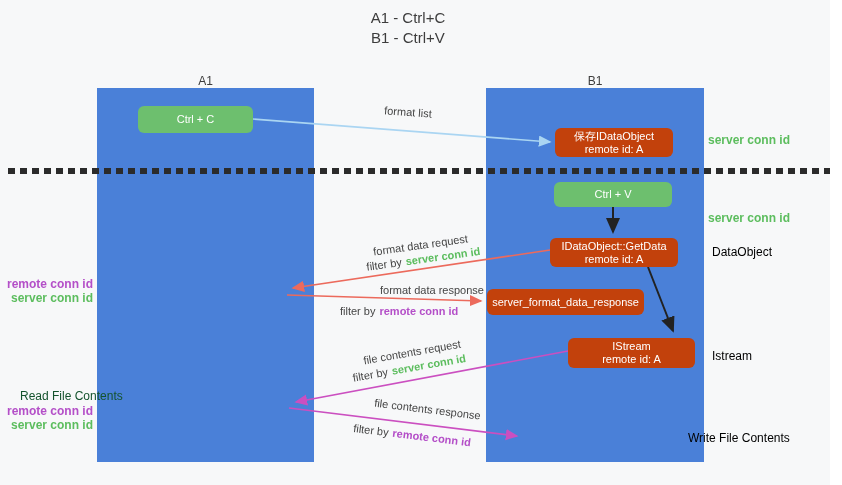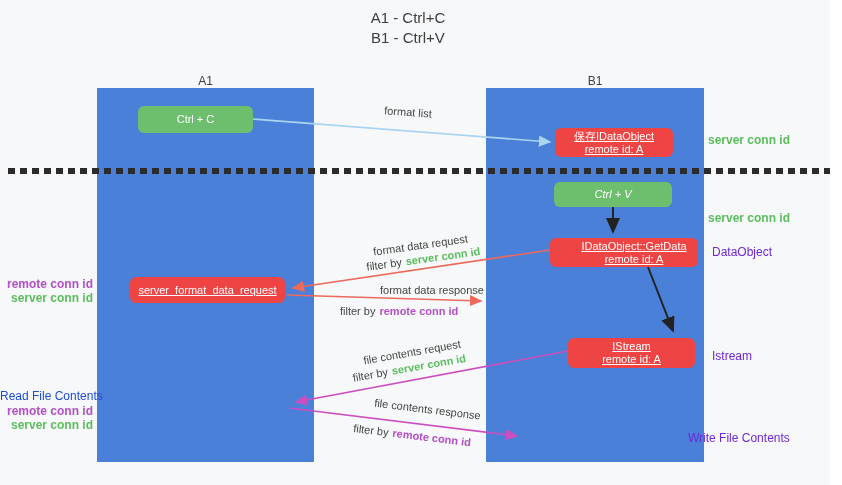--- a/index.html
+++ b/index.html
@@ -18,33 +18,33 @@
   .header-left{left:97px;width:217px;}
   .header-right{left:486px;width:218px;}
 
   .dotted-line{position:absolute;left:8px;top:168px;width:826px;height:6px;
     background:repeating-linear-gradient(90deg,#2b2b2b 0 7px,transparent 7px 12px);}
 
   .box{position:absolute;display:flex;flex-direction:column;align-items:center;
     justify-content:center;color:#fff;font-size:11px;line-height:13px;text-align:center;
     border-radius:6px;white-space:nowrap;}
   .green{background:#6dbf6e;}
-  .orange{background:#ef4444;text-decoration:underline;}
+  .orange{background:#c2410c;}
 
   .box-ctrl-c{left:138px;top:106px;width:115px;height:27px;}
   .box-save-obj{left:555px;top:128px;width:118px;height:29px;}
-  .box-ctrl-v{left:554px;top:182px;width:118px;height:25px;font-style:italic;}
-  .box-getdata{left:550px;top:238px;width:128px;height:29px;padding-left:20px;}
+  .box-ctrl-v{left:554px;top:182px;width:118px;height:25px;}
+  .box-getdata{left:550px;top:238px;width:128px;height:29px;}
   .box-format-req{left:130px;top:277px;width:155px;height:26px;}
   .box-format-resp{left:487px;top:289px;width:157px;height:26px;}
   .box-istream{left:568px;top:338px;width:127px;height:30px;}
   .box-file-req{left:128px;top:393px;width:160px;height:27px;}
   .box-file-resp{left:523px;top:425px;width:160px;height:27px;}
 
-  .side-label{position:absolute;font-size:12px;color:#6d28d9;white-space:nowrap;line-height:14px;}
+  .side-label{position:absolute;font-size:12px;color:#000000;white-space:nowrap;line-height:14px;}
   .green-id{color:#5cbd5e;font-weight:bold;}
   .purple-id{color:#b44fc8;font-weight:bold;}
   .left-stack{position:absolute;left:0;width:93px;text-align:right;font-size:12px;
     line-height:14px;white-space:nowrap;}
 
   .arrow-label{position:absolute;font-size:11px;color:#454545;white-space:nowrap;
     transform-origin:center center;}
   .filter-prefix{margin-right:4px;}
 
   svg.arrow-layer{position:absolute;left:0;top:0;pointer-events:none;}
@@ -107,24 +107,24 @@
 
   <div class="box green box-ctrl-v">
     <div>Ctrl + V</div>
   </div>
 
   <div class="box orange box-getdata">
     <div>IDataObject::GetData</div>
     <div>remote id: A</div>
   </div>
 
-  <div class="box orange box-format-req">
-    <div>server_format_data_request</div>
+
+  <div class="box orange box-format-resp">
+    <div>server_format_data_response</div>
   </div>
-
 
   <div class="box orange box-istream">
     <div>IStream</div>
     <div>remote id: A</div>
   </div>
 
 
 
   <div class="arrow-label" style="left:368px;top:106px;width:80px;text-align:center;transform:rotate(4deg);">format list</div>
 
@@ -151,19 +151,19 @@
   <div class="side-label green-id" style="left:708px;top:133px;">server conn id</div>
   <div class="side-label green-id" style="left:708px;top:211px;">server conn id</div>
   <div class="side-label" style="left:712px;top:245px;">DataObject</div>
   <div class="side-label" style="left:712px;top:349px;">Istream</div>
   <div class="side-label" style="left:688px;top:431px;">Write File Contents</div>
 
   <div class="left-stack" style="top:277px;">
     <div class="purple-id">remote conn id</div>
     <div class="green-id">server conn id</div>
   </div>
-  <div class="left-stack" style="top:389px;color:#1d4ed8;">Read File Contents</div>
+  <div class="left-stack" style="top:389px;color:#14532d;padding-left:20px;">Read File Contents</div>
   <div class="left-stack" style="top:404px;">
     <div class="purple-id">remote conn id</div>
     <div class="green-id">server conn id</div>
   </div>
 
 </div>
 
 </body></html>

